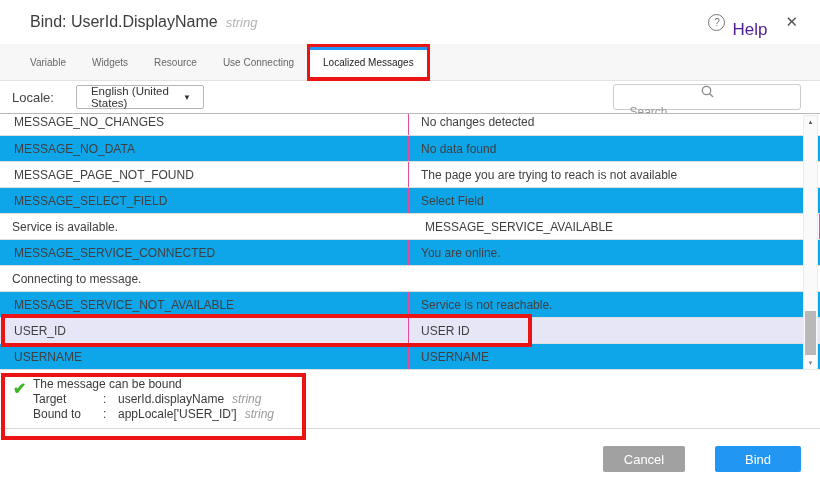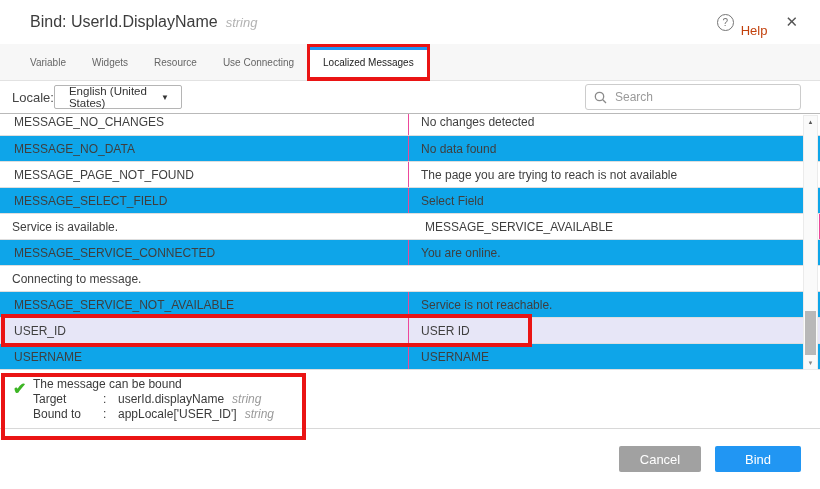--- a/index.html
+++ b/index.html
@@ -10,45 +10,45 @@
   }
 
   
   .hdr { position:absolute; top:0; left:0; right:0; height:44px;
          display:flex; align-items:center; padding:0 18px 0 30px; box-sizing:border-box; background:#fff; }
   .hdr-title { font-size:16px; color:#3c3c3c; }
   .hdr-type  { font-size:13px; color:#b3b3b3; font-style:italic; margin-left:8px; }
   .hdr-right { margin-left:auto; display:flex; align-items:center; }
   .help-icon { width:15px; height:15px; border:1px solid #757575; border-radius:50%;
                color:#757575; font-size:10px; line-height:15px; text-align:center; }
-  .help-label{ font-size:13px; color:#c2410c; margin:16px 14px 0 7px; }
+  .help-label{ font-size:17px; color:#4c1d95; margin:16px 14px 0 7px; }
   .close-icon{ font-size:15px; color:#555; cursor:pointer; padding:2px 4px; }
 
   
   .tabbar { position:absolute; top:44px; left:0; right:0; height:37px; background:#f7f7f7;
             border-bottom:1px solid #e2e2e2; display:flex; align-items:stretch;
             padding-left:17px; box-sizing:border-box; }
   .tab { display:flex; align-items:center; padding:0 13px; font-size:10px; color:#666;
          cursor:pointer; position:relative; }
   .tab.active { background:#fff; color:#222;
                 border:3px solid #ea1414; border-bottom:4px solid #ea1414;
                 box-shadow: inset 0 3px 0 #2196f3;
                 margin-bottom:-1px; z-index:2; box-sizing:border-box; }
 
   
   .toolbar { position:absolute; top:81px; left:0; right:0; height:32px; display:flex;
              align-items:center; padding:0 19px 0 12px; box-sizing:border-box; background:#fff; }
-  .locale-label { font-size:13px; color:#444; margin-right:0; }
+  .locale-label { font-size:13px; color:#444; margin-right:22px; }
   .locale-select { width:128px; height:24px; border:1px solid #b5b5b5; border-radius:2px;
                    display:flex; align-items:center; justify-content:space-between;
                    padding:0 12px 0 14px; box-sizing:border-box; font-size:11.5px; color:#333;
                    background:#fff; cursor:pointer; }
   .caret { font-size:8px; color:#333; }
-  .search { margin-left:auto; width:216px; height:26px; border:1px solid #ccc; border-radius:3px;
-            display:flex; align-items:center; padding:0 8px; box-sizing:border-box; gap:6px; background:#fff; }
+  .search { margin-left:auto; width:188px; height:26px; border:1px solid #ccc; border-radius:3px;
+            display:flex; align-items:center; padding:0 8px; box-sizing:border-box; gap:6px; background:#fff;flex-direction:column; }
   .search svg { flex:0 0 auto; }
   .search input { border:none; outline:none; flex:1; min-width:0; font-size:12px; color:#333;
                   font-family:inherit; background:transparent; }
   .search input::placeholder { color:#9a9a9a; }
 
   
   .table { position:absolute; top:113px; left:0; width:820px; height:257px;
            border-top:1px solid #b9b9b9; box-sizing:content-box; overflow:hidden; background:#fff; }
   .trow { display:flex; height:26px; border-bottom:1px solid #dedede; box-sizing:border-box;
           background:#fff; cursor:pointer; }
@@ -72,21 +72,21 @@
   .check-icon { position:absolute; left:13px; top:9px; color:#3db525; font-size:16px; font-weight:bold; }
   .binding-grid { position:absolute; left:33px; top:7px; display:grid;
                   grid-template-columns:70px 15px auto; font-size:12px; color:#3b3b3b; line-height:15px; }
   .binding-status { grid-column:1 / span 3; }
   .btype { font-style:italic; color:#9a9a9a; margin-left:8px; }
 
   .divider { position:absolute; top:428px; left:0; width:820px; height:1px; background:#d8d8d8; }
 
   
   .footer { position:absolute; left:0; right:0; top:429px; bottom:0; display:flex;
-            align-items:center; justify-content:flex-end; gap:14px; padding-right:19px;
+            align-items:center; justify-content:flex-end; gap:30px; padding-right:19px;
             box-sizing:border-box; background:#fff; }
   .btn { height:26px; border:none; border-radius:2px; color:#fff; font-size:13px;
          font-family:inherit; cursor:pointer; padding:0 10px; }
   .btn-cancel { background:#a1a1a1; min-width:82px; }
   .btn-bind   { background:#2196f3; min-width:86px; }
 
   
   .red-box { position:absolute; border:4px solid #ea1414; box-sizing:border-box;
              z-index:6; pointer-events:none; }
   #red-box-row     { left:1px; top:314px; width:531px; height:33px; }

